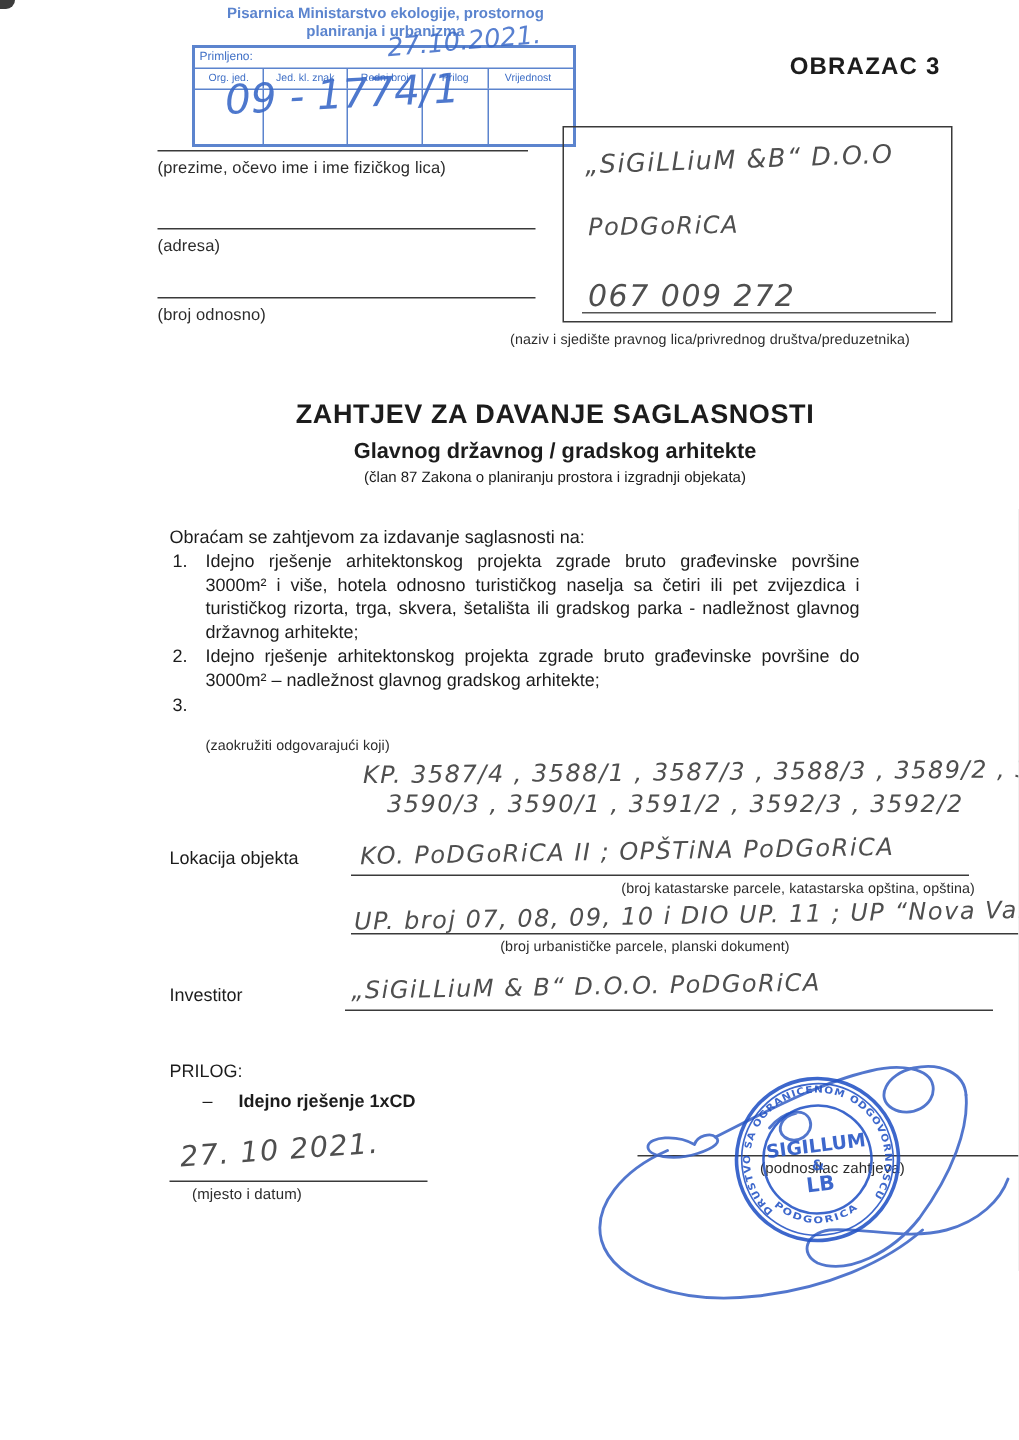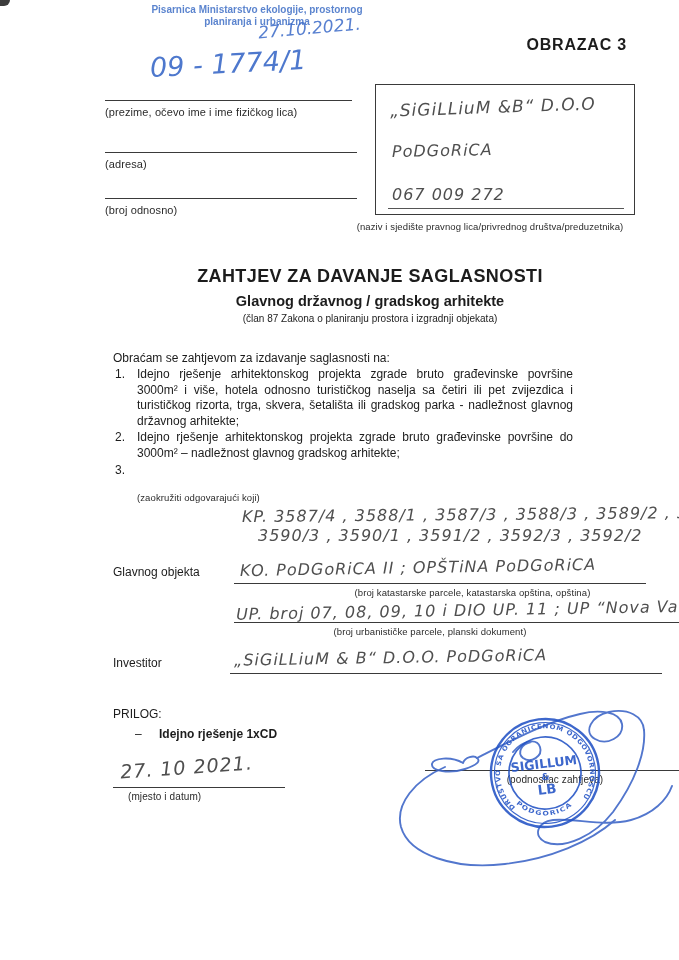--- a/index.html
+++ b/index.html
@@ -36,42 +36,59 @@
 </head>
 <body>
 
 <div class="page">
 
   <div class="abs speck"></div>
 
   <div class="abs rstamp">
     <div class="hdr">Pisarnica Ministarstvo ekologije, prostornog</div>
     <div class="hdr">planiranja i urbanizma</div>
+    <div class="rtable">
+      <div class="row1">Primljeno:</div>
+      <div class="row2">
+        <div class="rcell" style="width:46px">Org. jed.</div>
+        <div class="rcell" style="width:56px">Jed. kl. znak</div>
+        <div class="rcell" style="width:50px">Redni broj</div>
+        <div class="rcell" style="width:44px">Prilog</div>
+        <div class="rcell" style="width:52px">Vrijednost</div>
+      </div>
+      <div class="row3">
+        <div class="rcell" style="width:46px"></div>
+        <div class="rcell" style="width:56px"></div>
+        <div class="rcell" style="width:50px"></div>
+        <div class="rcell" style="width:44px"></div>
+        <div class="rcell" style="width:52px"></div>
+      </div>
+    </div>
   </div>
   <div class="abs hw-blue" style="left:258px;top:18px;font-size:17px;transform:rotate(-5deg);opacity:.85;">27.10.2021.</div>
   <div class="abs hw-blue" style="left:150px;top:48px;font-size:27px;transform:rotate(-3deg);opacity:.9;">09 - 1774/1</div>
 
   <div class="abs" style="right:52px;top:36px;font-size:16px;font-weight:bold;letter-spacing:.8px;">OBRAZAC 3</div>
 
   <div class="abs fieldline" style="left:105px;top:100px;width:247px;"></div>
   <div class="abs caption" style="left:105px;top:106px;font-size:11px;">(prezime, očevo ime i ime fizičkog lica)</div>
 
   <div class="abs fieldline" style="left:105px;top:152px;width:252px;"></div>
   <div class="abs caption" style="left:105px;top:158px;font-size:11px;">(adresa)</div>
 
   <div class="abs fieldline" style="left:105px;top:198px;width:252px;"></div>
   <div class="abs caption" style="left:105px;top:204px;font-size:11px;">(broj odnosno)</div>
 
   <div class="abs abox">
     <div class="abs hw" style="left:14px;top:12px;font-size:17px;transform:rotate(-2deg);">„SiGiLLiuM &amp;B“ D.O.O</div>
     <div class="abs hw" style="left:16px;top:56px;font-size:16px;transform:rotate(-1deg);">PoDGoRiCA</div>
-    <div class="abs hw" style="left:16px;top:100px;font-size:16px;">067 009 272</div>
+    <div class="abs hw" style="left:16px;top:100px;font-size:20px;">067 009 272</div>
     <div class="phline"></div>
   </div>
-  <div class="abs caption" style="left:340px;top:221px;width:300px;text-align:center;">(naziv i sjedište pravnog lica/privrednog društva/preduzetnika)</div>
+  <div class="abs caption" style="left:340px;top:221px;width:300px;text-align:left;">(naziv i sjedište pravnog lica/privrednog društva/preduzetnika)</div>
 
   <div class="abs title-wrap">
     <div class="t-main">ZAHTJEV ZA DAVANJE SAGLASNOSTI</div>
     <div class="t-sub">Glavnog državnog / gradskog arhitekte</div>
     <div class="t-legal">(član 87 Zakona o planiranju prostora i izgradnji objekata)</div>
   </div>
 
   <div class="abs bodytext" style="left:113px;top:351px;width:460px;">Obraćam se zahtjevom za izdavanje saglasnosti na:</div>
 
   <ol class="req abs bodytext" style="left:113px;top:367px;width:460px;">
@@ -85,24 +102,24 @@
     </li>
     <li>
       <span class="num">3.</span>
     </li>
   </ol>
   <div class="abs caption" style="left:137px;top:492px;">(zaokružiti odgovarajući koji)</div>
 
   <div class="abs hw" style="left:242px;top:505px;font-size:16px;transform:rotate(-0.5deg);">KP. 3587/4 , 3588/1 , 3587/3 , 3588/3 , 3589/2 , 358</div>
   <div class="abs hw" style="left:258px;top:526px;font-size:16px;">3590/3 , 3590/1 , 3591/2 , 3592/3 , 3592/2</div>
 
-  <div class="abs bodytext" style="left:113px;top:565px;">Glavnog objekta</div>
+  <div class="abs bodytext" style="left:113px;top:565px;">Lokacija objekta</div>
   <div class="abs hw" style="left:240px;top:558px;font-size:16px;transform:rotate(-1deg);">KO. PoDGoRiCA II ; OPŠTiNA PoDGoRiCA</div>
   <div class="abs fieldline" style="left:234px;top:583px;width:412px;"></div>
-  <div class="abs caption" style="left:295px;top:587px;width:355px;text-align:center;">(broj katastarske parcele, katastarska opština, opština)</div>
+  <div class="abs caption" style="left:295px;top:587px;width:355px;text-align:right;">(broj katastarske parcele, katastarska opština, opština)</div>
 
   <div class="abs hw" style="left:236px;top:600px;font-size:16px;transform:rotate(-1deg);">UP. broj 07, 08, 09, 10 i DIO UP. 11 ; UP “Nova Varoš“ - Blok</div>
   <div class="abs fieldline" style="left:234px;top:622px;width:445px;"></div>
   <div class="abs caption" style="left:290px;top:626px;width:280px;text-align:center;">(broj urbanističke parcele, planski dokument)</div>
 
   <div class="abs bodytext" style="left:113px;top:656px;">Investitor</div>
   <div class="abs hw" style="left:234px;top:648px;font-size:16px;transform:rotate(-1deg);">„SiGiLLiuM &amp; B“ D.O.O.  PoDGoRiCA</div>
   <div class="abs fieldline" style="left:230px;top:673px;width:432px;"></div>
 
   <div class="abs bodytext" style="left:113px;top:707px;">PRILOG:</div>

